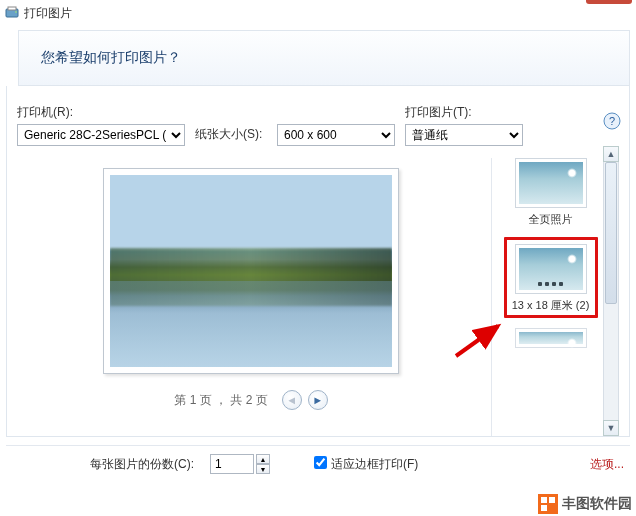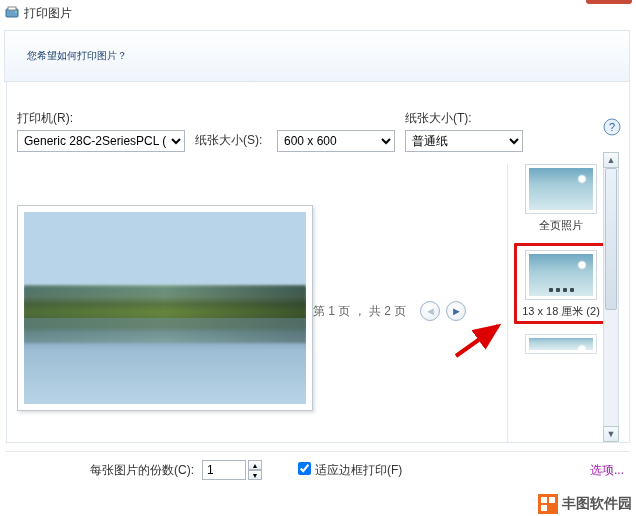--- a/index.html
+++ b/index.html
@@ -2,70 +2,70 @@
 <html><head>
 <meta charset="utf-8">
 <style>
 * { box-sizing: border-box; margin: 0; padding: 0; font-family: "Microsoft YaHei", "Segoe UI", Tahoma, sans-serif; }
 body { background: #fff; width: 636px; height: 516px; overflow: hidden; position: relative; }
 
 .titlebar { height: 26px; background: #fff; display: flex; align-items: center; padding: 0 4px; font-size: 12px; color: #333; }
 .titlebar .icon { width: 16px; height: 16px; margin-right: 4px; display: inline-flex; align-items: center; justify-content: center; }
 .close-thing { position: absolute; right: 4px; top: -8px; width: 46px; height: 12px; background: #c74a3a; border-radius: 0 0 3px 3px; }
 
-.header-band { background: linear-gradient(#fdfeff, #f0f5fb); border: 1px solid #dfe6ee; margin: 4px 6px 0 4px; padding: 18px 22px; font-size: 10px; color: #1a3e6c; }
-
-.main-shell { margin: 0 6px; border: 1px solid #dfe6ee; border-top: none; padding: 28px 10px 0 10px; }
+.header-band { background: linear-gradient(#fdfeff, #f0f5fb); border: 1px solid #dfe6ee; margin: 4px 6px 0 18px; padding: 18px 22px; font-size: 14px; color: #1a3e6c; }
+
+.main-shell { margin: 0 6px; border: 1px solid #dfe6ee; border-top: none; padding: 18px 10px 0 10px; }
 
 .controls-row { display: flex; gap: 10px; align-items: flex-end; position: relative; }
 .controls-row .col { display: flex; flex-direction: column; font-size: 12px; color: #333; }
 .controls-row label { margin-bottom: 3px; }
 select { font-size: 12px; height: 22px; border: 1px solid #aeb7c2; background: #fff; padding: 1px 2px; }
 .help-icon { position: absolute; right: -2px; top: 8px; width: 18px; height: 18px; }
 
 .body-row { display: flex; margin-top: 12px; }
-.preview-pane { flex: 1; display: flex; align-items: center; }
+.preview-pane { flex: 1; display: flex; flex-direction: column; align-items: center; }
 .preview-frame { width: 296px; height: 206px; border: 1px solid #bfc7d0; box-shadow: 2px 2px 3px rgba(0,0,0,.12); padding: 6px; background: #fff; margin-top: 10px; }
 .preview-frame .img { width: 100%; height: 100%; background: linear-gradient(180deg,#b7d4e9 0%,#b7d4e9 38%,#6c9dbf 40%,#7d9bad 44%,#4f6a48 48%,#6a8a3b 52%,#5f7a46 55%,#4a6238 60%,#6e8fa8 63%,#a9c7dc 72%,#bcd6e7 100%); position: relative; overflow: hidden; }
 .preview-frame .img::before { content:""; position:absolute; top:38%; left:0; right:0; height:30%; background: linear-gradient(90deg, rgba(60,90,50,.6), rgba(100,130,60,.5), rgba(40,60,35,.7)); filter: blur(1px); }
 .preview-frame .img::after { content:""; position:absolute; bottom:0; left:0; right:0; height:45%; background: linear-gradient(180deg, rgba(110,150,180,.4), rgba(180,210,230,.6)); }
 
 .pager { margin-top: 16px; font-size: 12px; color: #666; display: flex; align-items: center; gap: 14px; }
 .nav-btn { width: 20px; height: 20px; border-radius: 50%; border: 1px solid #9fb3c8; background: radial-gradient(circle at 40% 35%, #fff, #e7eef6); display: inline-flex; align-items: center; justify-content: center; color: #3a6aa0; font-size: 11px; cursor: pointer; }
 .nav-btn.disabled { color: #b8c2cf; }
 
-.templates { width: 96px; margin-left: 6px; border-left: 1px solid #e3e8ef; padding-left: 6px; display: flex; flex-direction: column; align-items: flex-start; gap: 10px; position: relative; overflow: hidden; max-height: 290px;}
+.templates { width: 112px; margin-left: 6px; border-left: 1px solid #e3e8ef; padding-left: 6px; display: flex; flex-direction: column; align-items: center; gap: 10px; position: relative; overflow: hidden; max-height: 290px;}
 .tmpl { width: 94px; display: flex; flex-direction: column; align-items: center; font-size: 11px; color: #333; }
 .tmpl .thumb-wrap { width: 72px; height: 50px; border: 1px solid #cfd7df; background: #fff; padding: 3px; display:flex; align-items:center; justify-content:center; margin-bottom: 4px; }
 .tmpl .thumb { background: linear-gradient(180deg,#6fa8c2 0%, #a6cdd9 40%, #d6e9ef 100%); width: 100%; height: 100%; position: relative; }
 .tmpl .thumb::after { content:""; position:absolute; right:6px; top:6px; width:10px; height:10px; background: radial-gradient(circle,#fff 40%,rgba(255,255,255,0) 70%); border-radius:50%; }
 .tmpl .thumb .dots { position:absolute; bottom:4px; left:0; right:0; display:flex; justify-content:center; gap:3px; }
 .tmpl .thumb .dots i { width:4px; height:4px; background:#3a4a52; border-radius:1px; display:block; }
 .tmpl.selected { border: 3px solid #d11; border-radius: 1px; padding: 4px 2px 2px; }
 .tmpl.selected .thumb-wrap { margin-top: 0;}
 .tmpl .lbl { text-align: center; white-space: nowrap;}
 
 .vscroll { width: 16px; display:flex; flex-direction:column; }
 .vscroll .btn { height:16px; border:1px solid #bcc; background:linear-gradient(#f6f9fc,#e6edf4); display:flex; align-items:center; justify-content:center; font-size:9px; color:#567; }
 .vscroll .track { flex:1; background:#eef2f6; border-left:1px solid #d7dee6; border-right:1px solid #d7dee6; position: relative; }
 .vscroll .thumb { position:absolute; top:0; left:1px; right:1px; height:55%; background:linear-gradient(#eaf1f8,#d3deea); border:1px solid #b7c4d2; border-radius:2px; }
 
 .body-wrap { display:flex; }
 
 .arrow-annot { position:absolute; left:450px; top:320px; width:60px; height:40px; }
 .arrow-annot svg { width:100%; height:100%; }
 
-.footer { margin: 8px 6px 0; padding: 8px 0 0; border-top: 1px solid #e3e8ef; display:flex; align-items:center; font-size:12px; color:#333; gap: 8px; }
+.footer { margin: 8px 6px 0; padding: 8px 0 0; border-top: 1px solid #e3e8ef; display:flex; align-items:center; font-size:12px; color:#333; gap: 16px; }
 .footer .spin { display:inline-flex; align-items:center; }
 .footer input[type="text"] { width: 44px; height: 20px; border:1px solid #aeb7c2; text-align:left; padding:0 4px; font-size:12px; }
 .footer .spin-btns { display:flex; flex-direction:column; margin-left:2px; }
 .footer .spin-btns button { width:14px; height:10px; border:1px solid #aeb7c2; background:linear-gradient(#fdfdfd,#e9eef4); font-size:7px; line-height:1; padding:0; cursor:pointer; }
 .footer .chk { margin-left: 28px; display:flex; gap:4px; }
 .footer input[type="checkbox"] { width:13px; height:13px; }
-.footer .options-link { margin-left: auto; color:#a21caf; cursor:pointer; margin-right: 6px; }
+.footer .options-link { margin-left: auto; color:#b91c1c; cursor:pointer; margin-right: 6px; }
 
 .watermark { position:absolute; right:4px; bottom:2px; display:flex; align-items:center; font-size:14px; color:#555; font-weight:600; gap:4px; }
 .watermark .logo { width:20px; height:20px; }
 </style>
 </head>
 <body>
 
 <div class="close-thing"></div>
 
 <div class="titlebar">
@@ -93,21 +93,21 @@
     </div>
     <div class="col" style="width:72px">
       <label>纸张大小(S):</label>
     </div>
     <div class="col" style="width:118px">
       <select>
         <option>600 x 600</option>
       </select>
     </div>
     <div class="col" style="width:118px">
-      <label>纸张大小(T):</label>
+      <label>打印图片(T):</label>
       <select>
         <option>普通纸</option>
       </select>
     </div>
     <span class="help-icon">
       <svg viewBox="0 0 18 18">
           <circle cx="9" cy="9" r="8" fill="#e8f1fb" stroke="#5a8fc2"></circle>
           <text x="9" y="13" text-anchor="middle" font-size="11" fill="#2a5f9e" font-family="Georgia">?</text>
         </svg>
     </span>

